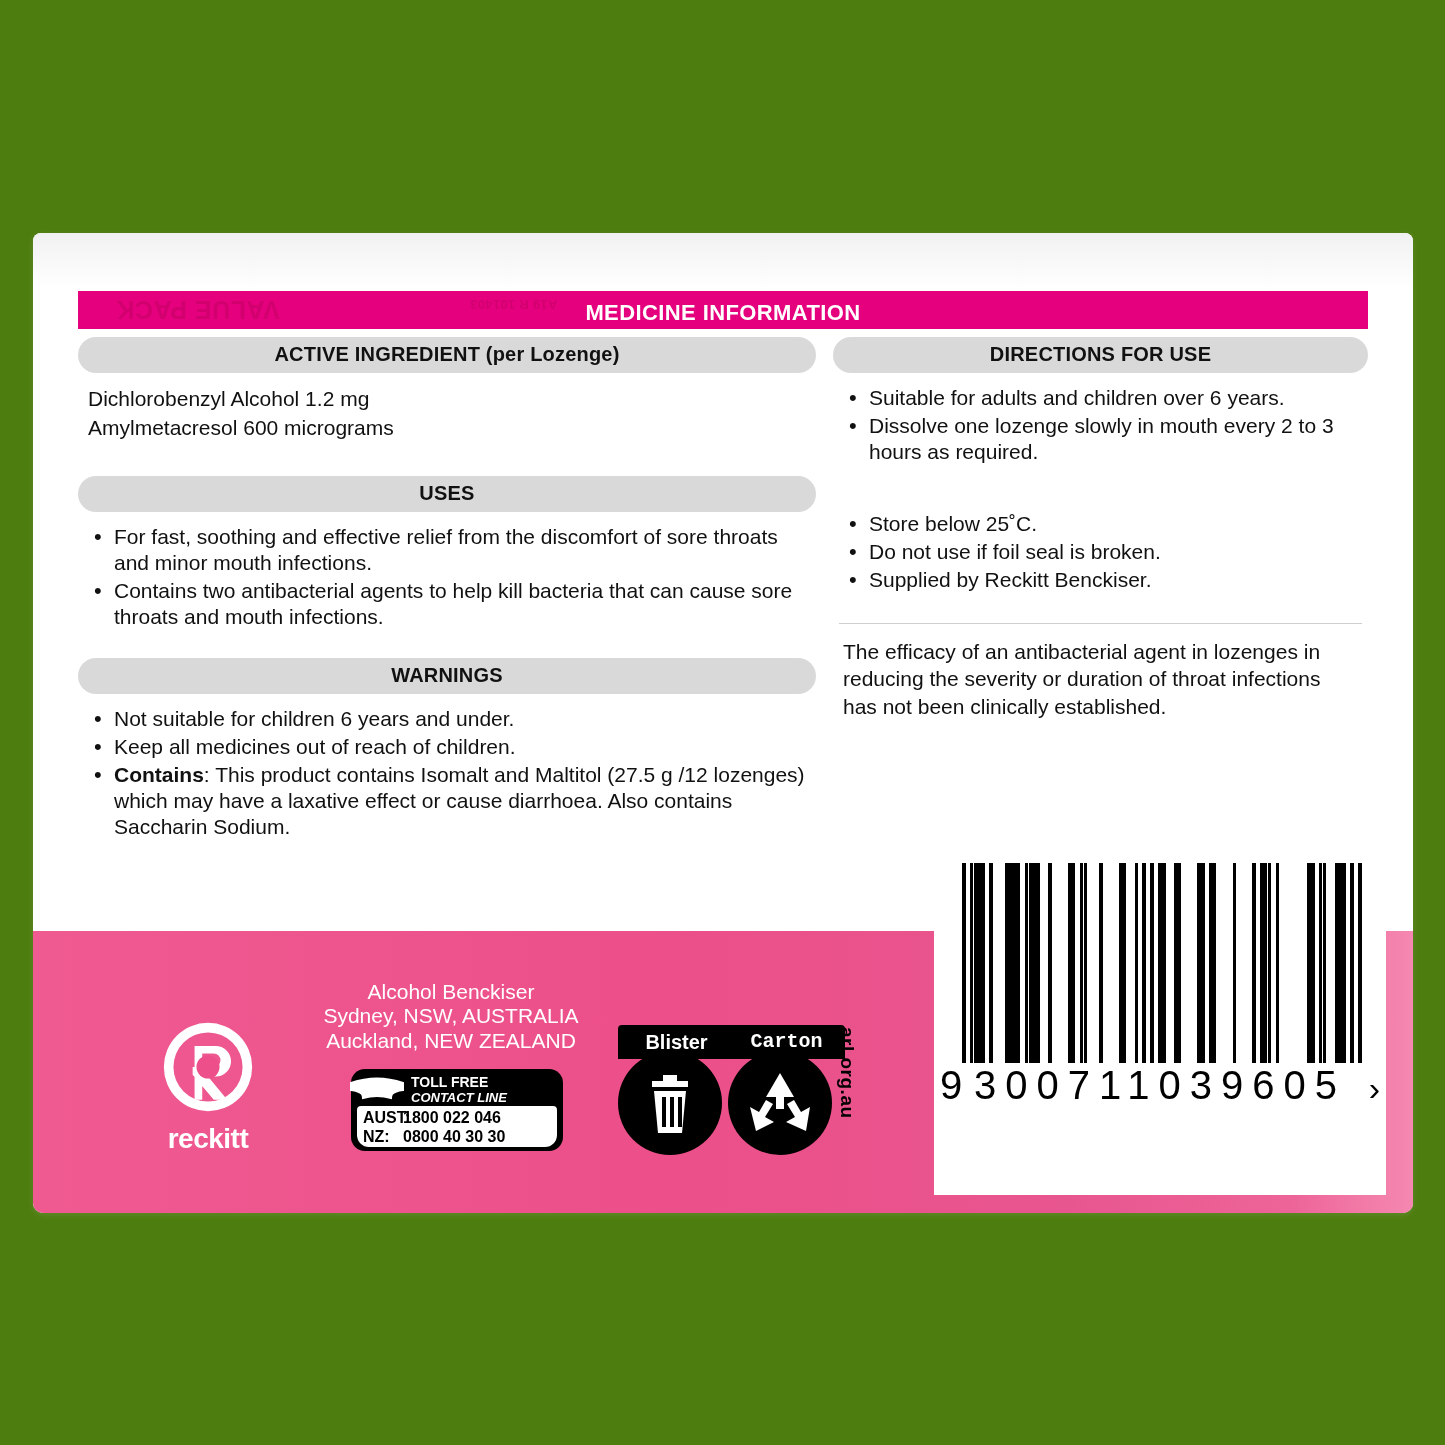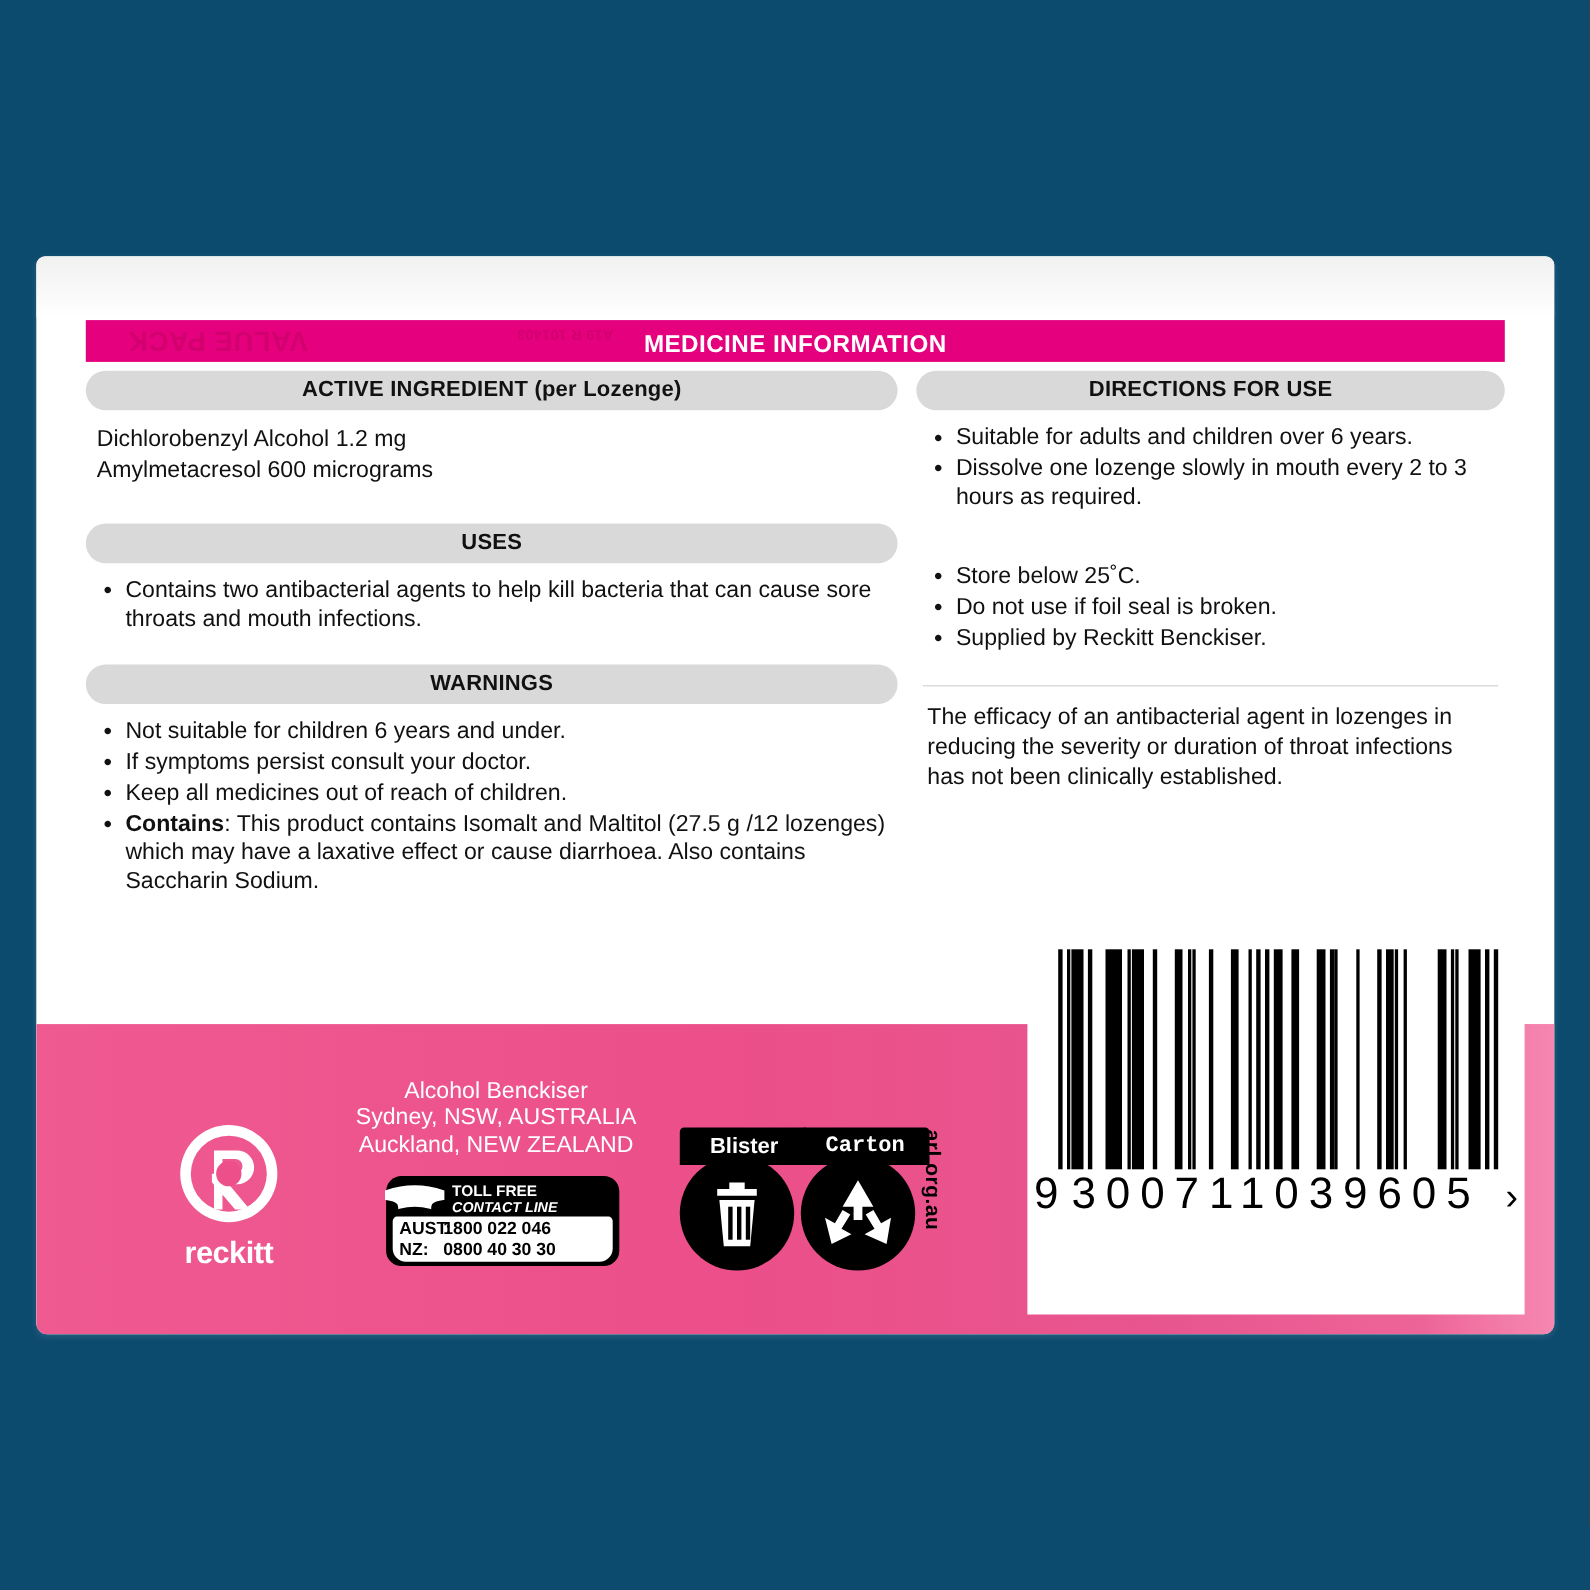--- a/index.html
+++ b/index.html
@@ -9,21 +9,21 @@
     width: 1445px;
     height: 1445px;
     overflow: hidden;
     font-family: "Liberation Sans", sans-serif;
   }
 
   #stage {
     position: relative;
     width: 1445px;
     height: 1445px;
-    background: #0c4a6e;
+    background: #4d7c0f;
   }
 
   
   .carton {
     position: absolute;
     left: 33px;
     top: 233px;
     width: 1380px;
     height: 980px;
     background: #ffffff;
@@ -361,31 +361,31 @@
       <div class="sec-body">
         <div class="plain-line">Dichlorobenzyl Alcohol 1.2 mg</div>
         <div class="plain-line">Amylmetacresol 600 micrograms</div>
       </div>
 
       <div class="spacer-20"></div>
 
       <div class="sec-head">USES</div>
       <div class="sec-body">
         <ul class="bullets tight">
+          <li>For fast, soothing and effective relief from the discomfort of sore throats and minor mouth infections.</li>
           <li>Contains two antibacterial agents to help kill bacteria that can cause sore throats and mouth infections.</li>
         </ul>
       </div>
 
       <div class="spacer-12"></div>
 
       <div class="sec-head">WARNINGS</div>
       <div class="sec-body">
         <ul class="bullets tight">
           <li>Not suitable for children 6 years and under.</li>
-          <li>If symptoms persist consult your doctor.</li>
           <li>Keep all medicines out of reach of children.</li>
           <li><b>Contains</b><span>: This product contains Isomalt and Maltitol (27.5 g /12 lozenges) which may have a laxative effect or cause diarrhoea. Also contains Saccharin Sodium.</span></li>
         </ul>
       </div>
     </div>
 
     <div class="col-right">
 
       <div class="sec-head">DIRECTIONS FOR USE</div>
       <div class="sec-body">

